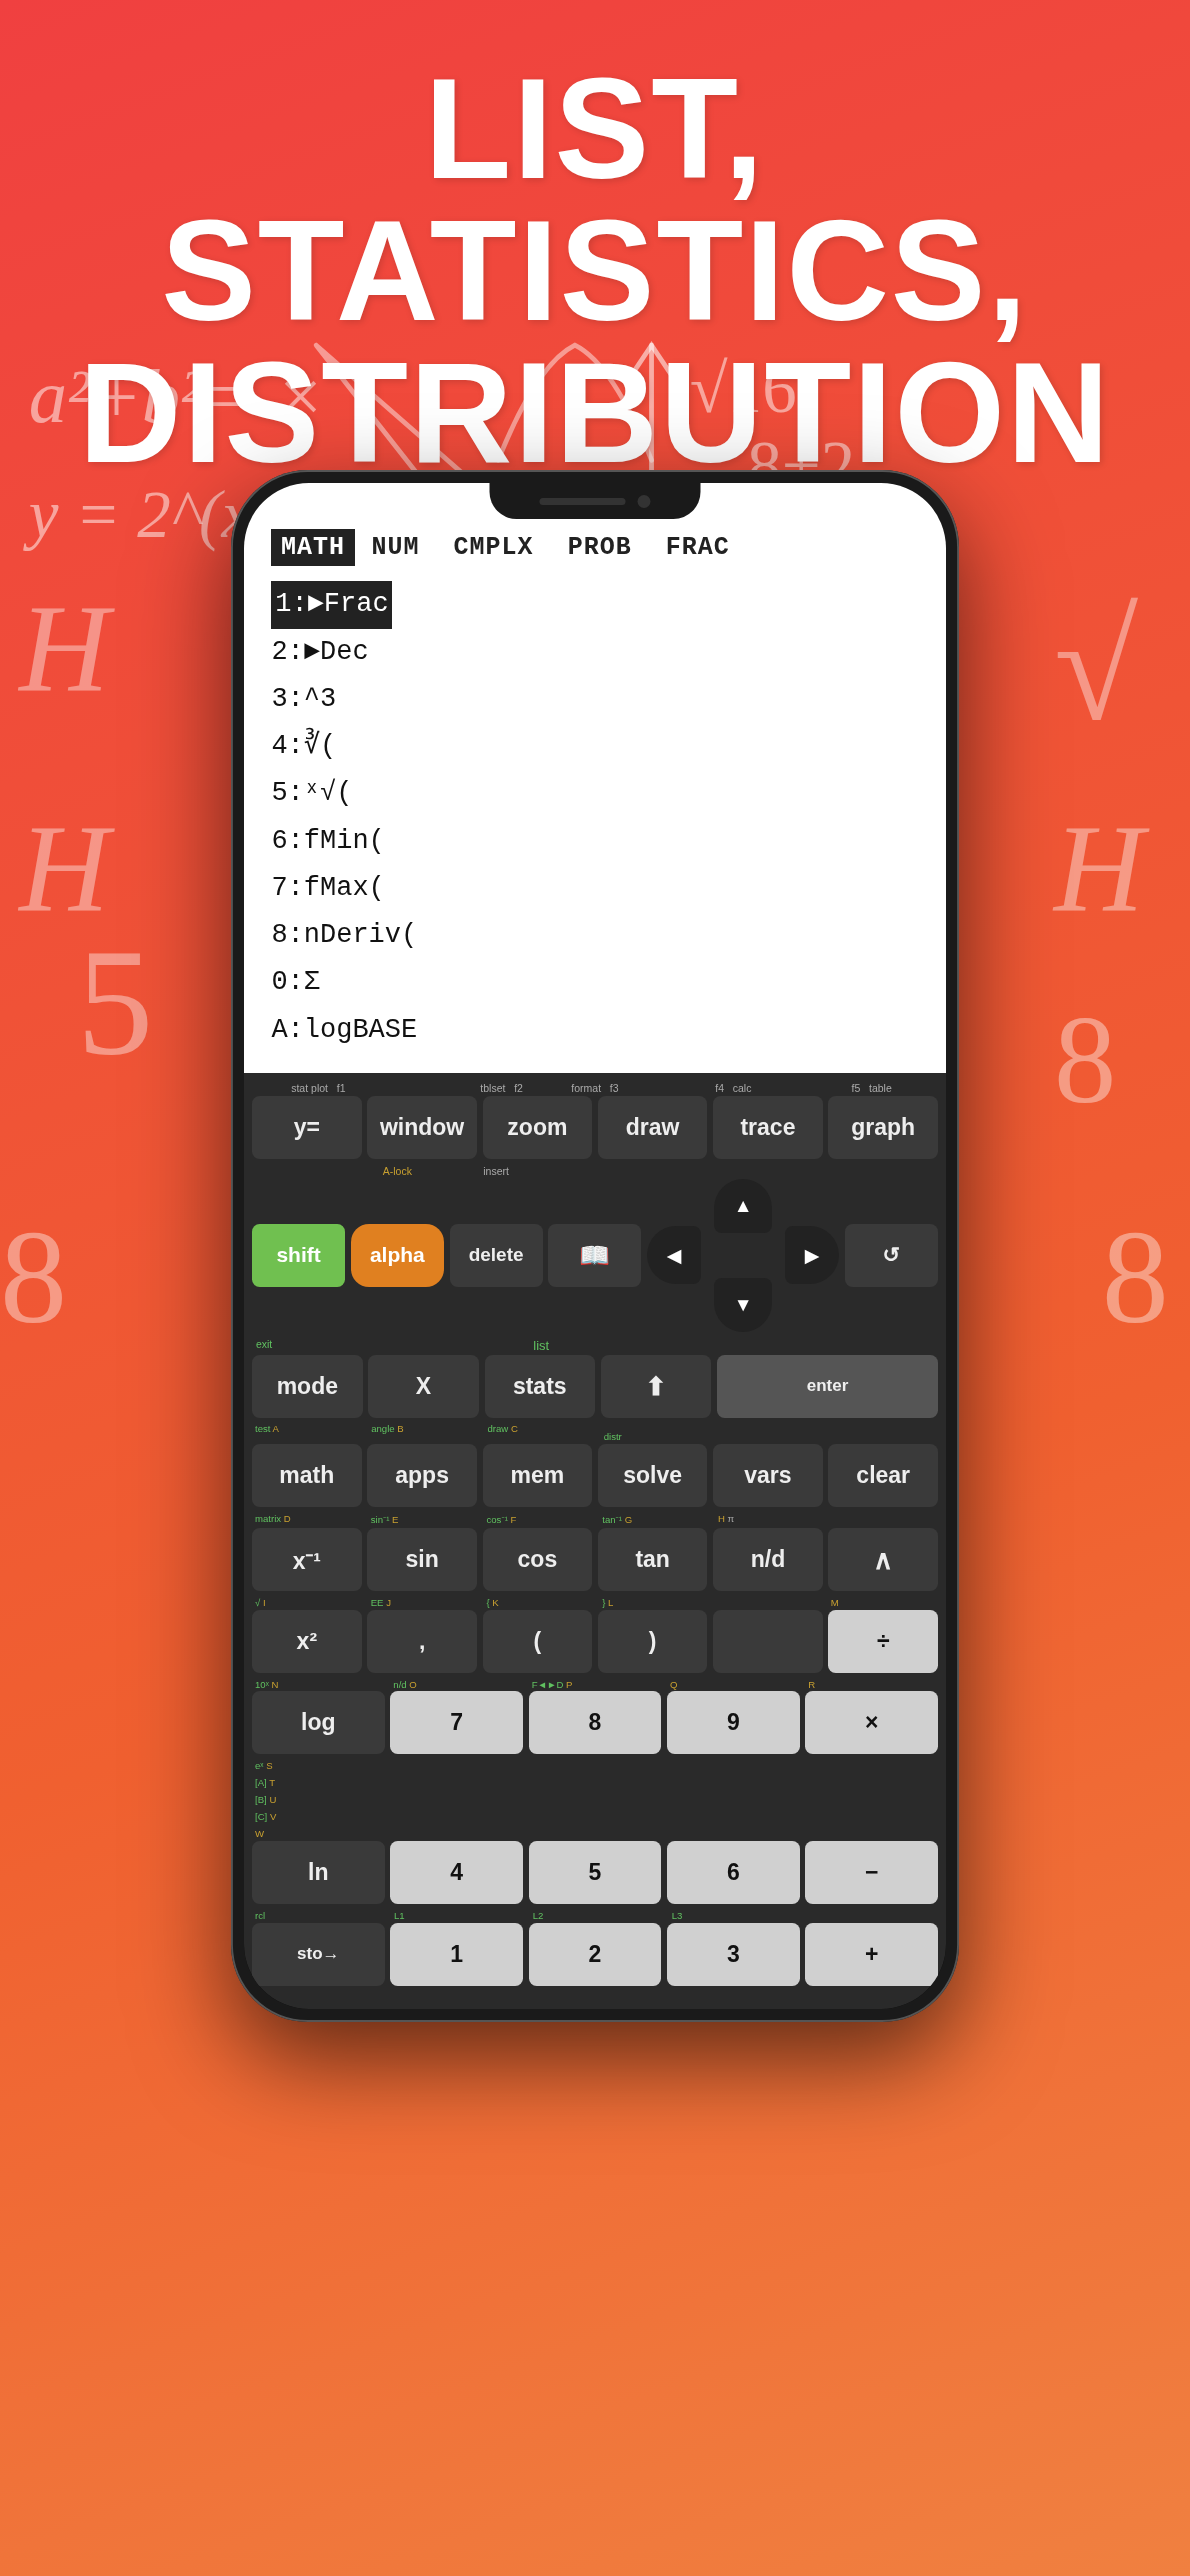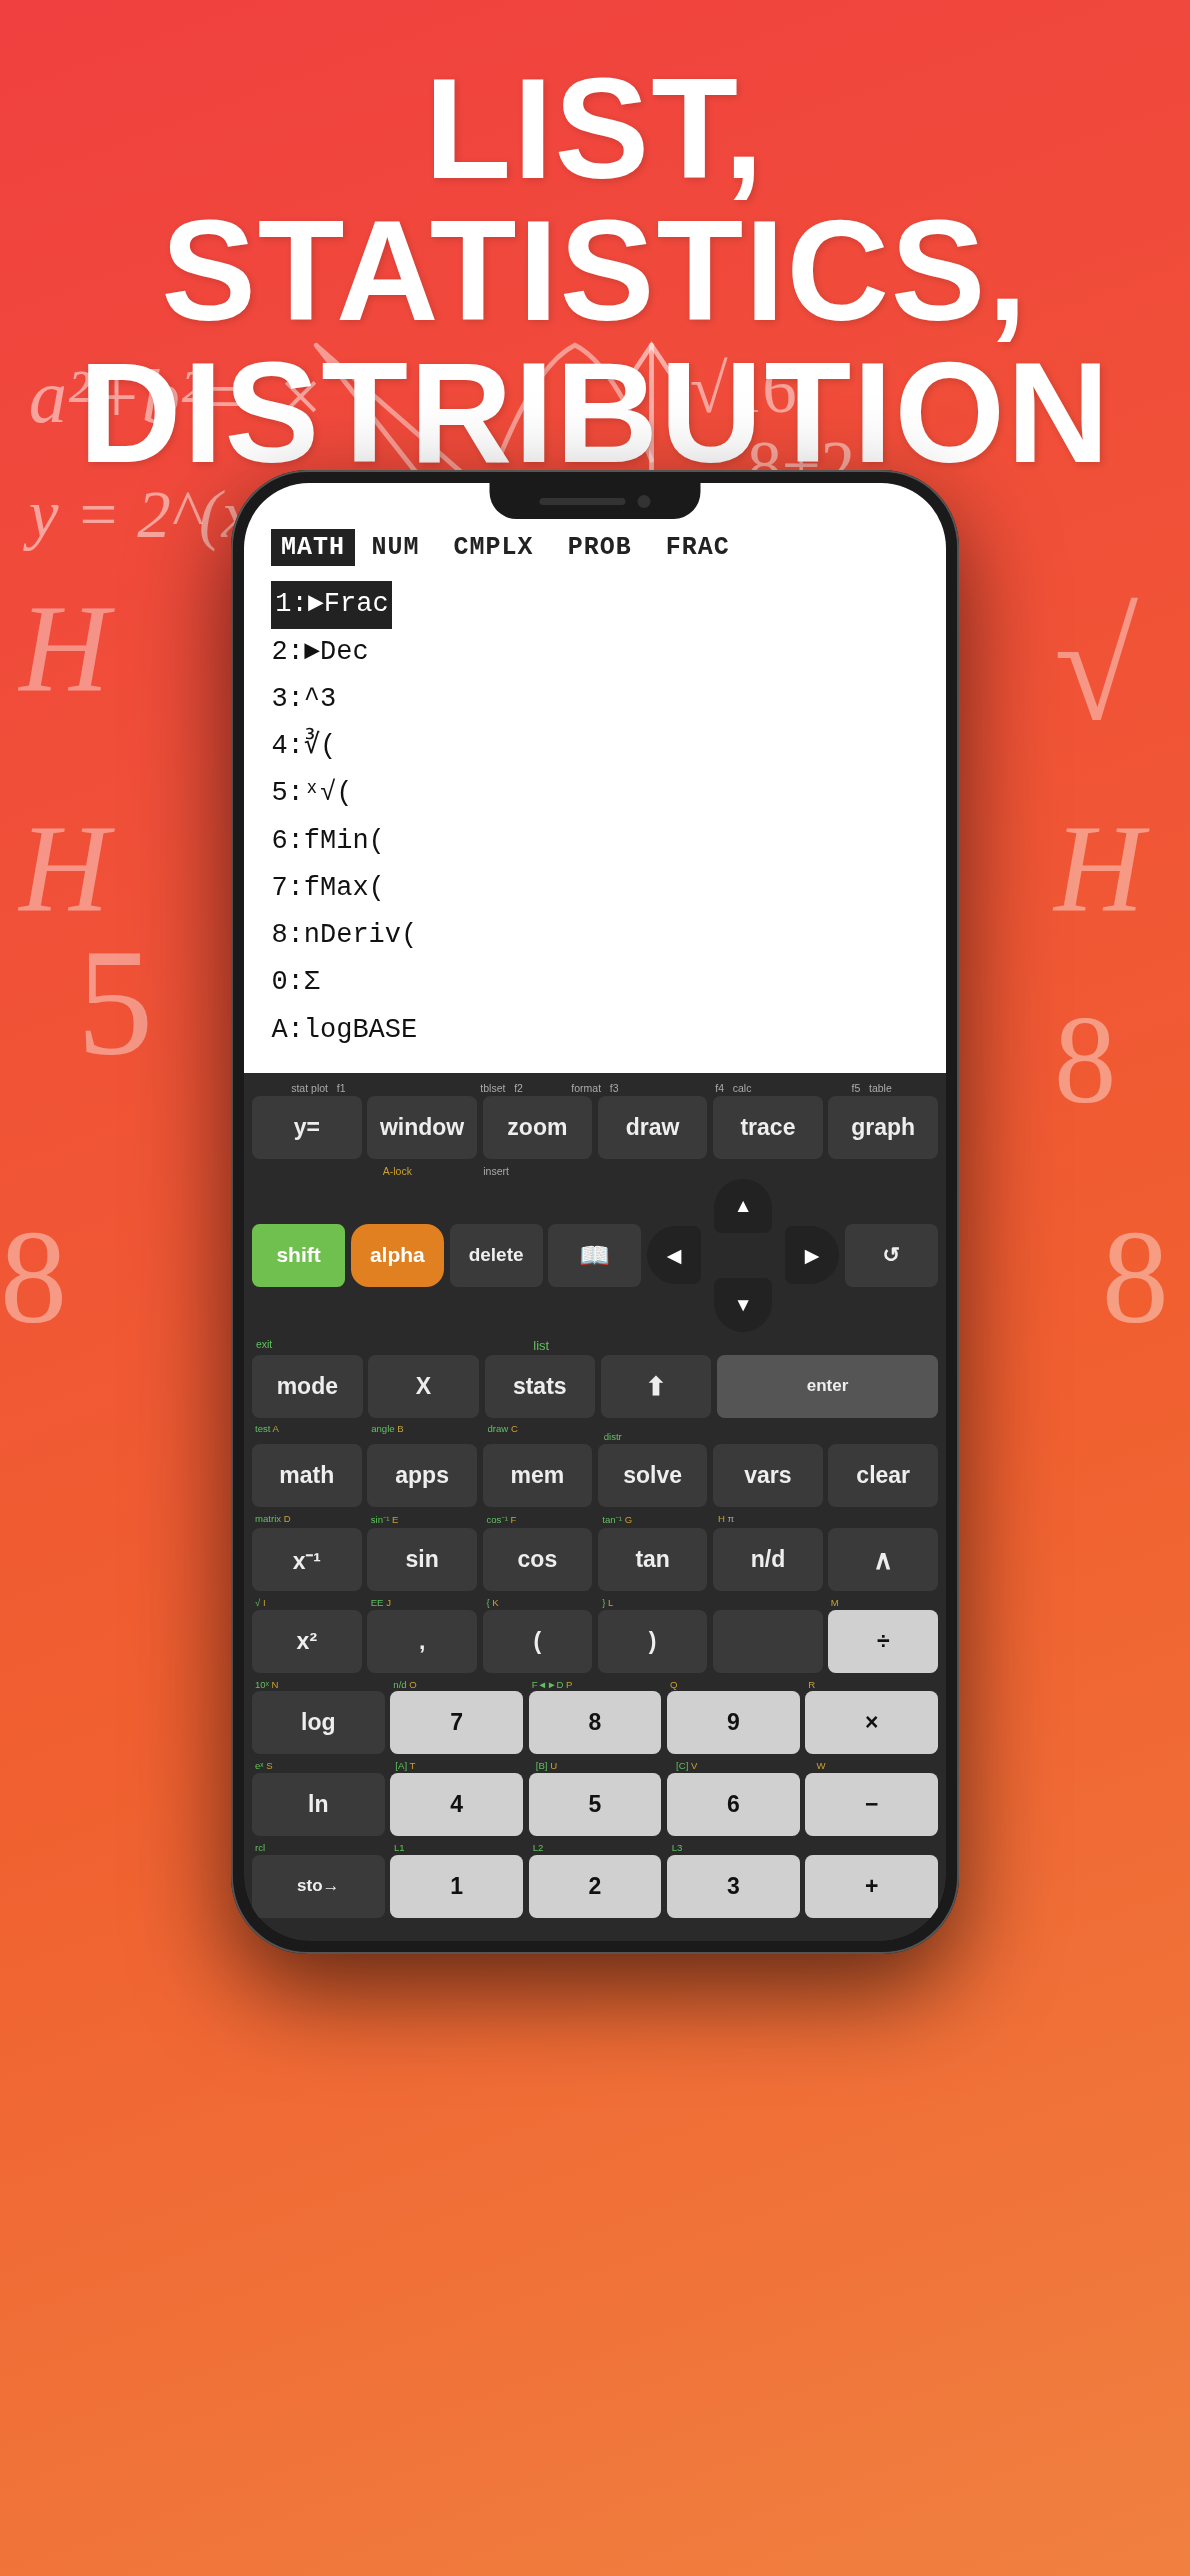--- a/index.html
+++ b/index.html
@@ -467,21 +467,21 @@
           <div style="flex:1;font-size:9.6px;padding-left:2.9px;color:#c8a030;">R</div>
         </div>
         <div class="key-row">
           <button class="key key-dark">log</button>
           <button class="key key-light">7</button>
           <button class="key key-light">8</button>
           <button class="key key-light">9</button>
           <button class="key key-light">×</button>
         </div>
 
-        <div style="display:flex;gap:16px;margin-bottom:1.9px;">
+        <div style="display:flex;gap:6px;margin-bottom:1.9px;flex-direction:column;">
           <div style="flex:1;font-size:9.6px;padding-left:2.9px;">
             <span style="color:#60c060;">eˣ</span> <span style="color:#c8a030;">S</span>
           </div>
           <div style="flex:1;font-size:9.6px;padding-left:2.9px;">
             <span style="color:#60c060;">[A]</span> <span style="color:#c8a030;">T</span>
           </div>
           <div style="flex:1;font-size:9.6px;padding-left:2.9px;">
             <span style="color:#60c060;">[B]</span> <span style="color:#c8a030;">U</span>
           </div>
           <div style="flex:1;font-size:9.6px;padding-left:2.9px;">

